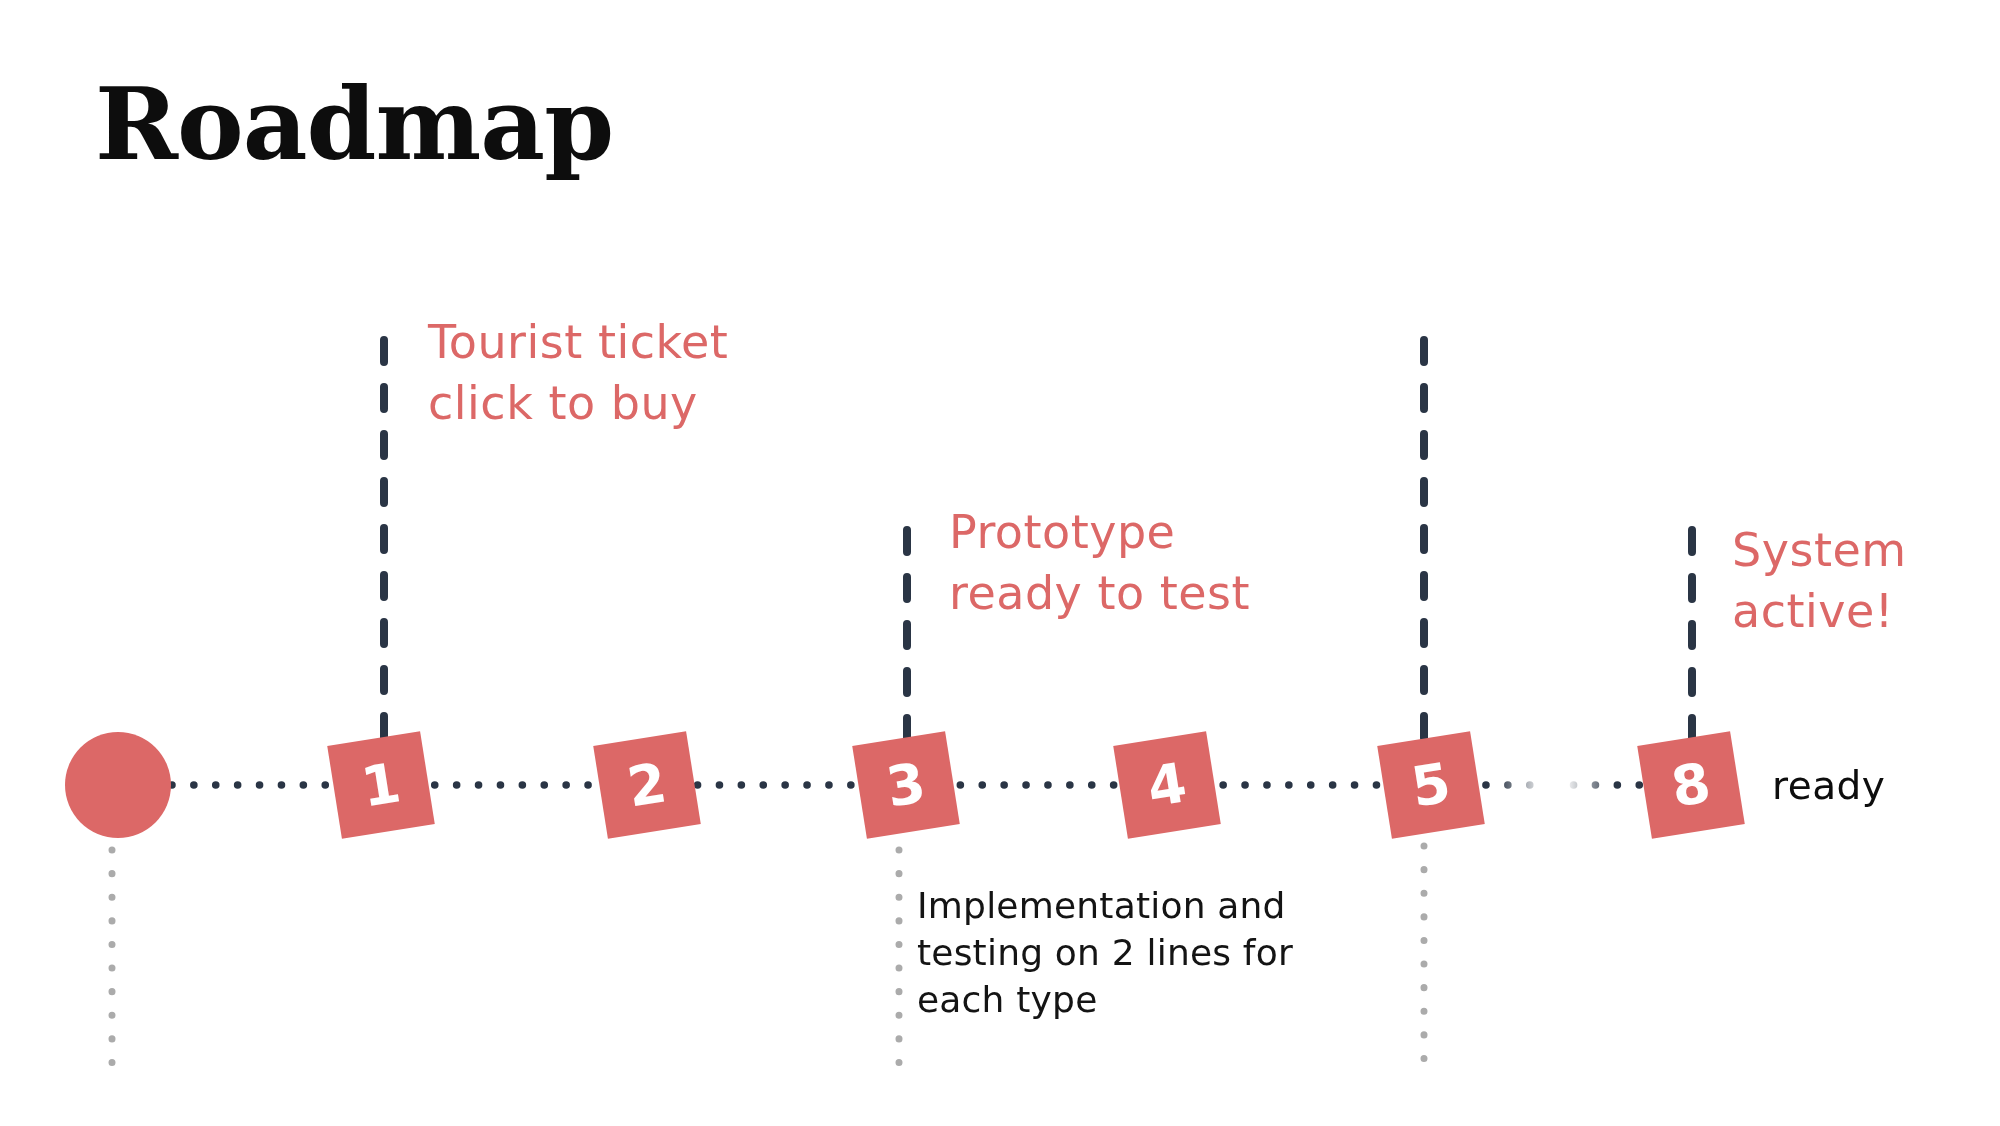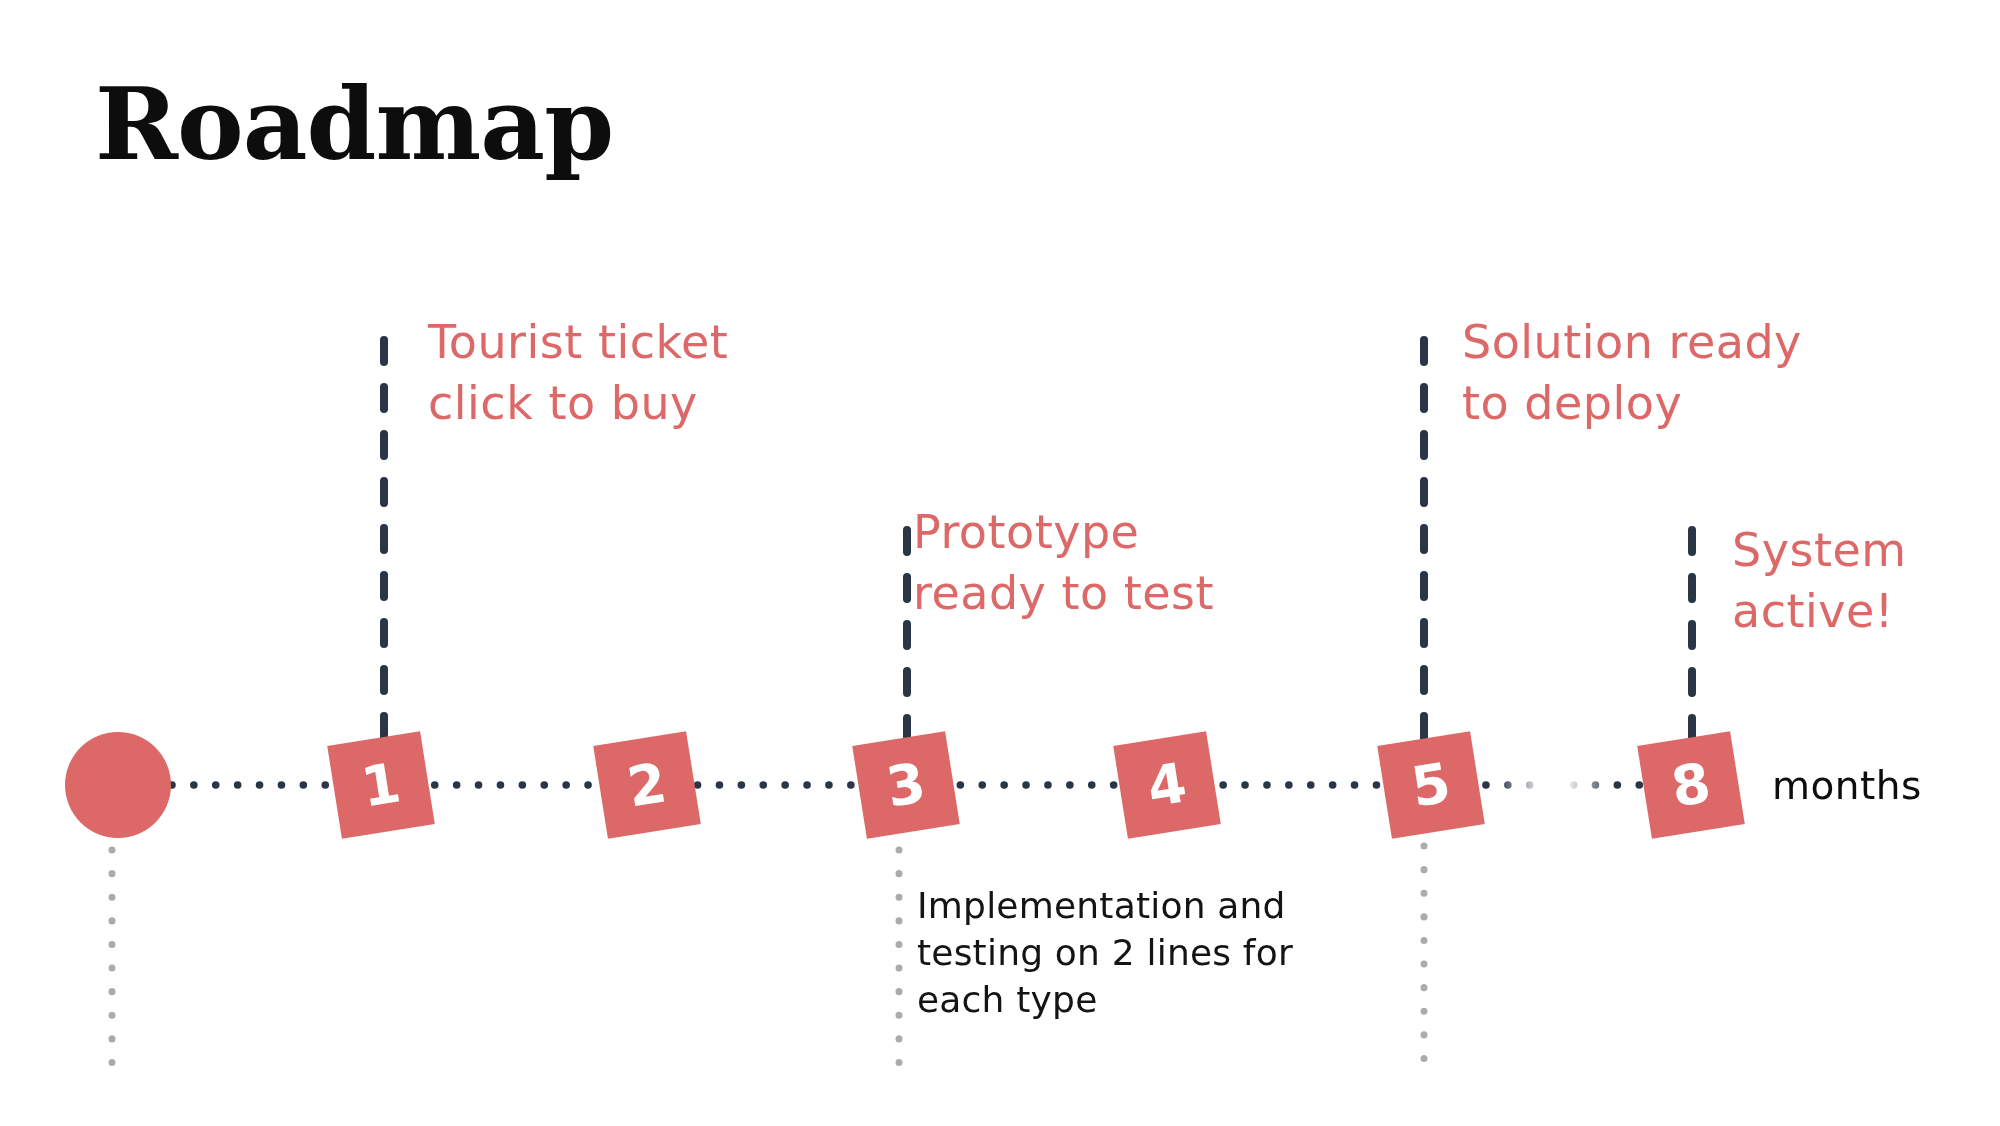--- a/index.html
+++ b/index.html
@@ -48,21 +48,21 @@
     font-family:"DejaVu Sans",sans-serif;line-height:1;
   }
   .sq-1{left:381px;} .sq-2{left:647px;} .sq-3{left:906px;}
   .sq-4{left:1167px;} .sq-5{left:1431px;} .sq-8{left:1691px;}
   .above-label{
     position:absolute;color:var(--accent);
     font-size:46px;line-height:61px;font-weight:500;
     white-space:pre-line;z-index:4;letter-spacing:0.5px;margin-left:22px;
   }
   .al-1{left:406px;top:312px;}
-  .al-3{left:891px;top:502px;}
+  .al-3{left:927px;top:502px;}
   .al-5{left:1440px;top:312px;}
   .al-8{left:1710px;top:520px;}
   .below-label{
     position:absolute;color:var(--ink);
     font-size:36px;line-height:47px;font-weight:500;
     white-space:pre-line;z-index:4;letter-spacing:0.2px;
   }
   .bl-start{left:133px;top:906px;}
   .bl-3{left:917px;top:882px;}
   .bl-5{left:1443px;top:920px;}
@@ -113,24 +113,22 @@
     <span class="num">5</span>
   </div>
   <div class="sq sq-8">
     <span class="num">8</span>
   </div>
 
   <div class="above-label al-1">Tourist ticket
 click to buy</div>
   <div class="above-label al-3">Prototype
 ready to test</div>
-  <div class="above-label al-5">Solution ready
-to deploy</div>
   <div class="above-label al-8">System
 active!</div>
 
   <div class="below-label bl-3">Implementation and
 testing on 2 lines for
 each type</div>
 
-  <div class="months">months</div>
+  <div class="months">ready</div>
 
 </div>
 
 </body></html>

